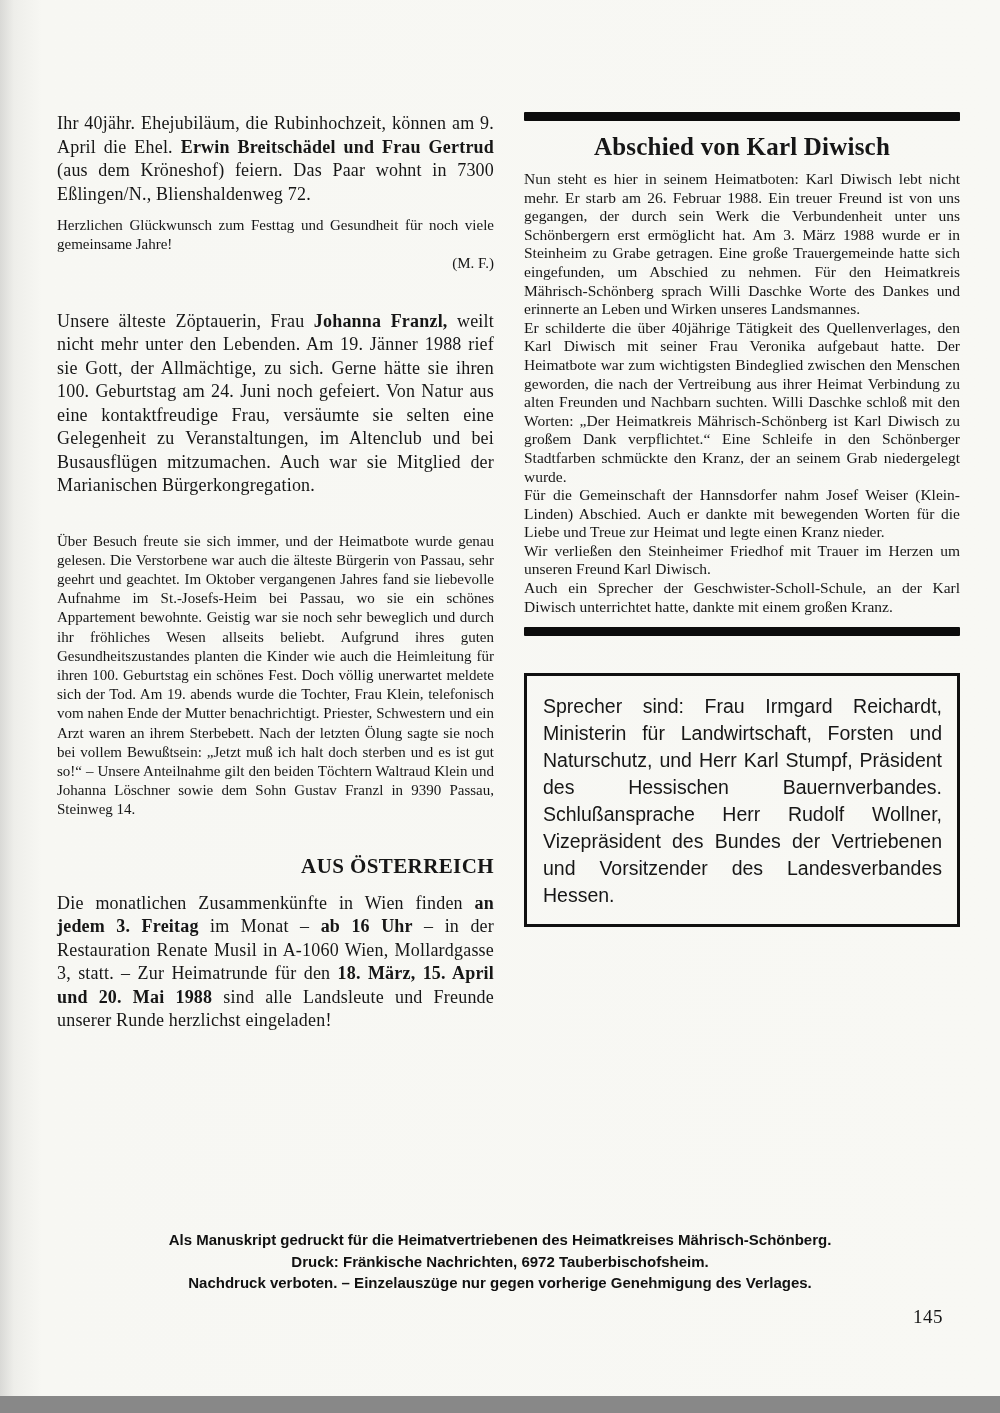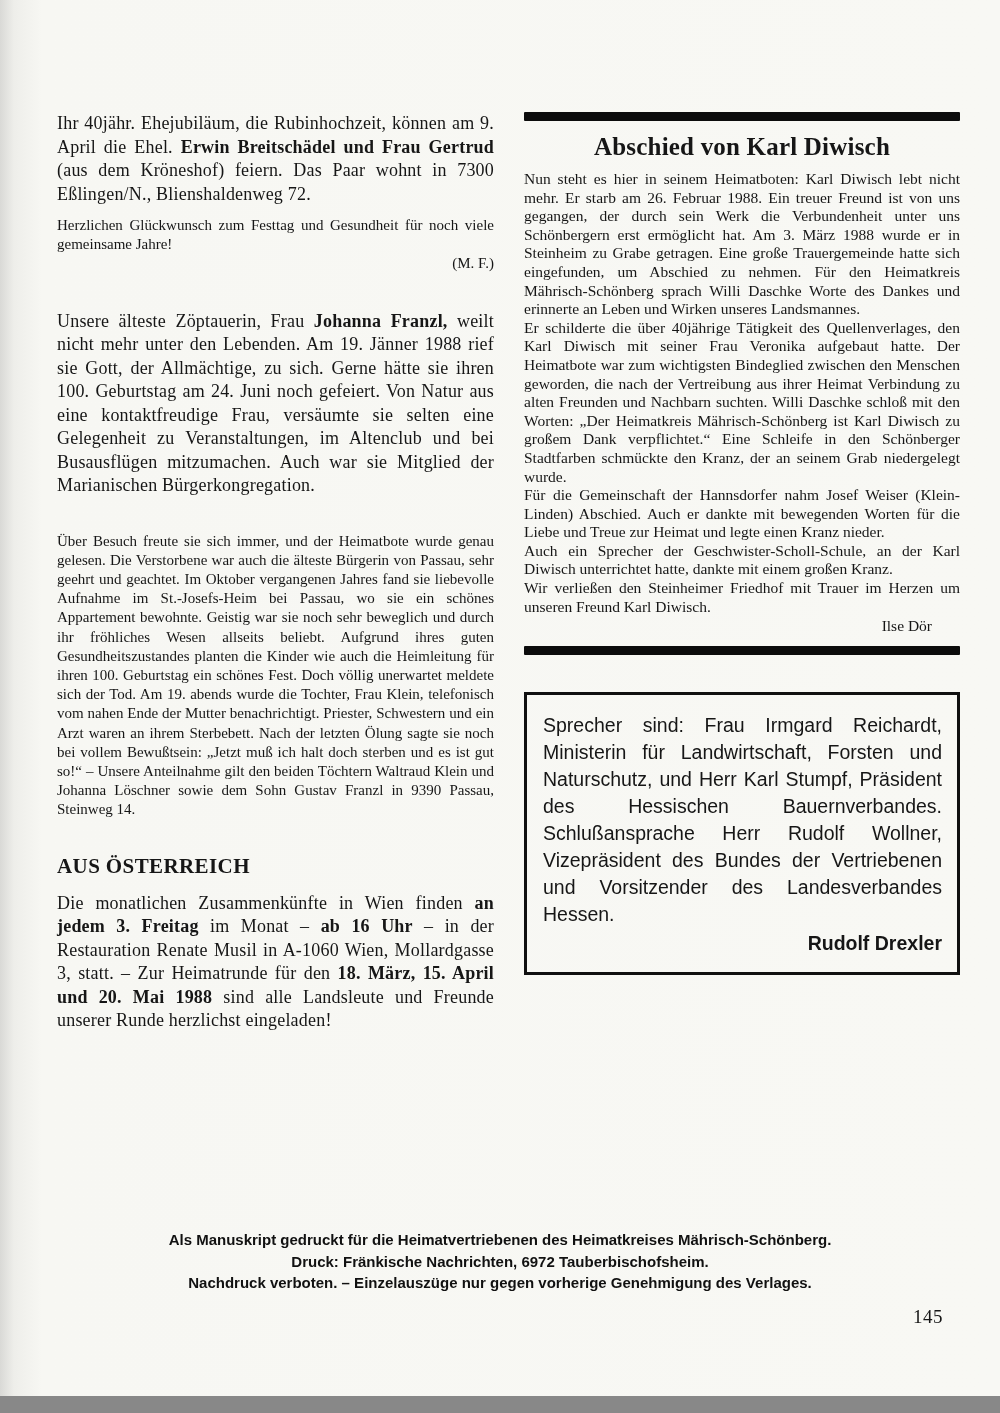--- a/index.html
+++ b/index.html
@@ -15,21 +15,21 @@
   }
 
   
   .col-left { position:absolute; left:57px; top:112px; width:437px; }
   .p-lg { font-size:18px; line-height:23.5px; text-align:justify; letter-spacing:0.2px; }
   .p-sm { font-size:15px; line-height:19.2px; text-align:justify; }
   .sig-right { text-align:right; }
   .mb10 { margin-bottom:10px; }
   .mb22 { margin-bottom:36px; }
   .mb34 { margin-bottom:34px; }
-  .h-left { font-family:"Liberation Serif","DejaVu Serif",serif; font-size:21px; font-weight:bold; letter-spacing:0.4px; margin-bottom:13px; }
+  .h-left { font-family:"Liberation Serif","DejaVu Serif",serif; font-size:21px; font-weight:bold; letter-spacing:0.4px; margin-bottom:13px;text-align:right; }
 
   
   .col-right { position:absolute; left:524px; top:112px; width:436px; }
   .bar { height:9px; background:#0c0c0c; border-radius:1px; }
   .bar-top { margin-bottom:12px; }
   .bar-bottom { margin-top:11px; }
   .h-right { text-align:center; font-size:25px; font-weight:bold; margin-bottom:9px; letter-spacing:0.2px; }
   .p-rt { font-size:15.5px; line-height:18.6px; text-align:justify; }
   .sig-rt { font-size:15.5px; line-height:19px; text-align:right; padding-right:28px; }
 
@@ -80,29 +80,27 @@
   </div>
 
   <div class="col-right">
     <div class="bar bar-top"></div>
 
     <h1 class="h-right">Abschied von Karl Diwisch</h1>
 
     <p class="p-rt">Nun steht es hier in seinem Heimatboten: Karl Diwisch lebt nicht mehr. Er starb am 26. Februar 1988. Ein treuer Freund ist von uns gegangen, der durch sein Werk die Verbundenheit unter uns Schönbergern erst ermöglicht hat. Am 3. März 1988 wurde er in Steinheim zu Grabe getragen. Eine große Trauergemeinde hatte sich eingefunden, um Abschied zu nehmen. Für den Heimatkreis Mährisch-Schönberg sprach Willi Daschke Worte des Dankes und erinnerte an Leben und Wirken unseres Landsmannes.</p>
     <p class="p-rt">Er schilderte die über 40jährige Tätigkeit des Quellenverlages, den Karl Diwisch mit seiner Frau Veronika aufgebaut hatte. Der Heimatbote war zum wichtigsten Bindeglied zwischen den Menschen geworden, die nach der Vertreibung aus ihrer Heimat Verbindung zu alten Freunden und Nachbarn suchten. Willi Daschke schloß mit den Worten: „Der Heimatkreis Mährisch-Schönberg ist Karl Diwisch zu großem Dank verpflichtet.“ Eine Schleife in den Schönberger Stadtfarben schmückte den Kranz, der an seinem Grab niedergelegt wurde.</p>
     <p class="p-rt">Für die Gemeinschaft der Hannsdorfer nahm Josef Weiser (Klein-Linden) Abschied. Auch er dankte mit bewegenden Worten für die Liebe und Treue zur Heimat und legte einen Kranz nieder.</p>
+    <p class="p-rt">Wir verließen den Steinheimer Friedhof mit Trauer im Herzen um unseren Freund Karl Diwisch.</p>
     <p class="p-rt">Auch ein Sprecher der Geschwister-Scholl-Schule, an der Karl Diwisch unterrichtet hatte, dankte mit einem großen Kranz.</p>
-    <p class="p-rt">Wir verließen den Steinheimer Friedhof mit Trauer im Herzen um unseren Freund Karl Diwisch.</p>
-    <p class="sig-rt">Ilse Dör</p>
 
     <div class="bar bar-bottom"></div>
 
     <div class="ann-box">
       <p class="ann-reg">Sprecher sind: Frau Irmgard Reichardt, Ministerin für Landwirtschaft, Forsten und Naturschutz, und Herr Karl Stumpf, Präsident des Hessischen Bauernverbandes. Schlußansprache Herr Rudolf Wollner, Vizepräsident des Bundes der Vertriebenen und Vorsitzender des Landesverbandes Hessen.</p>
-      <p class="ann-sig">Rudolf Drexler</p>
     </div>
   </div>
 
   <div class="footer">
     <div>Als Manuskript gedruckt für die Heimatvertriebenen des Heimatkreises Mährisch-Schönberg.</div>
     <div>Druck: Fränkische Nachrichten, 6972 Tauberbischofsheim.</div>
     <div>Nachdruck verboten. – Einzelauszüge nur gegen vorherige Genehmigung des Verlages.</div>
   </div>
 
   <div class="page-number">145</div>

